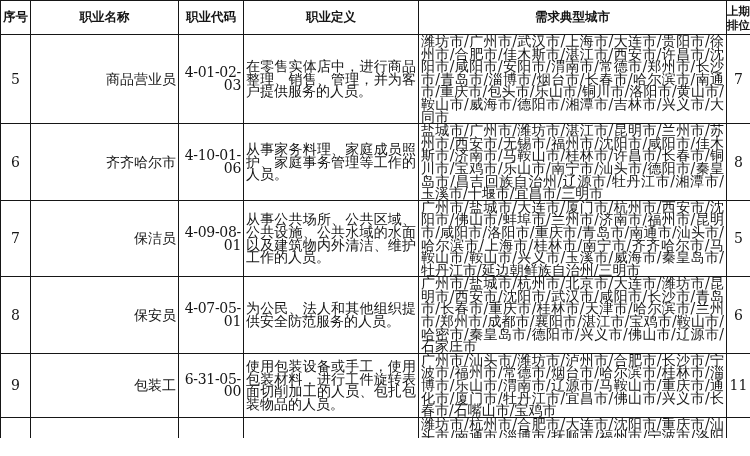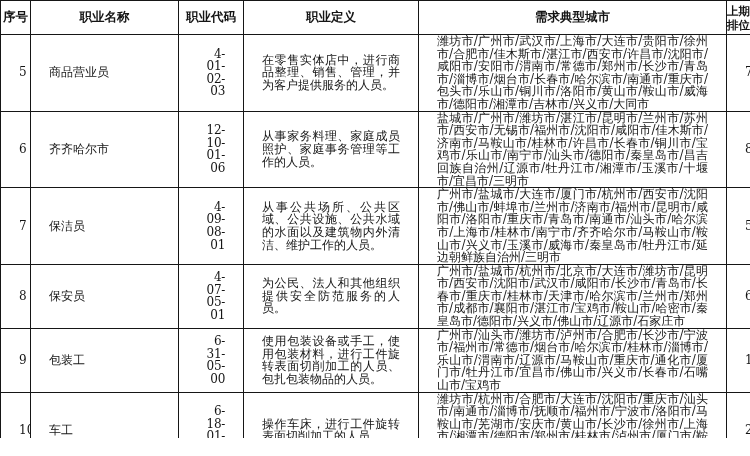--- a/index.html
+++ b/index.html
@@ -37,27 +37,27 @@
     padding: 0 1px;
     height: 34px;
   }
   table.occ-table th.h-rank {
     font-size: 11.5px;
     line-height: 14px;
     padding: 0;
   }
   table.occ-table td {
     font-family: "DejaVu Serif", "Liberation Serif", serif;
-    font-size: 12px;
+    font-size: 14px;
     line-height: 12.6px;
-    padding: 0 18px;
+    padding: 0 2px;
     margin-top: 36px;
   }
   td.c-no   { text-align: center; }
-  td.c-name { text-align: left; padding-left: 6px; }
+  td.c-name { text-align: right; padding-left: 6px; }
   td.c-code { text-align: right; letter-spacing: -0.3px; }
   td.c-def  { text-align: justify; text-align-last: left; }
   td.c-cities { text-align: justify; text-align-last: left; padding: 0 3px; }
   td.c-rank { text-align: center; }
 </style>
 </head>
 <body>
 
 <div class="page">
   <table class="occ-table">
@@ -84,21 +84,21 @@
           <td class="c-no">5</td>
           <td class="c-name">商品营业员</td>
           <td class="c-code">4-01-02-03</td>
           <td class="c-def">在零售实体店中，进行商品整理、销售、管理，并为客户提供服务的人员。</td>
           <td class="c-cities">潍坊市/广州市/武汉市/上海市/大连市/贵阳市/徐州市/合肥市/佳木斯市/湛江市/西安市/许昌市/沈阳市/咸阳市/安阳市/渭南市/常德市/郑州市/长沙市/青岛市/淄博市/烟台市/长春市/哈尔滨市/南通市/重庆市/包头市/乐山市/铜川市/洛阳市/黄山市/鞍山市/威海市/德阳市/湘潭市/吉林市/兴义市/大同市</td>
           <td class="c-rank">7</td>
         </tr>
         <tr style="height: 73px;">
           <td class="c-no">6</td>
           <td class="c-name">齐齐哈尔市</td>
-          <td class="c-code">12-10-01-06</td>
+          <td class="c-code">4-10-01-06</td>
           <td class="c-def">从事家务料理、家庭成员照护、家庭事务管理等工作的人员。</td>
           <td class="c-cities">盐城市/广州市/潍坊市/湛江市/昆明市/兰州市/苏州市/西安市/无锡市/福州市/沈阳市/咸阳市/佳木斯市/济南市/马鞍山市/桂林市/许昌市/长春市/铜川市/宝鸡市/乐山市/南宁市/汕头市/德阳市/秦皇岛市/昌吉回族自治州/辽源市/牡丹江市/湘潭市/玉溪市/十堰市/宜昌市/三明市</td>
           <td class="c-rank">8</td>
         </tr>
         <tr style="height: 72px;">
           <td class="c-no">7</td>
           <td class="c-name">保洁员</td>
           <td class="c-code">4-09-08-01</td>
           <td class="c-def">从事公共场所、公共区域、公共设施、公共水域的水面以及建筑物内外清洁、维护工作的人员。</td>
           <td class="c-cities">广州市/盐城市/大连市/厦门市/杭州市/西安市/沈阳市/佛山市/蚌埠市/兰州市/济南市/福州市/昆明市/咸阳市/洛阳市/重庆市/青岛市/南通市/汕头市/哈尔滨市/上海市/桂林市/南宁市/齐齐哈尔市/马鞍山市/鞍山市/兴义市/玉溪市/威海市/秦皇岛市/牡丹江市/延边朝鲜族自治州/三明市</td>

